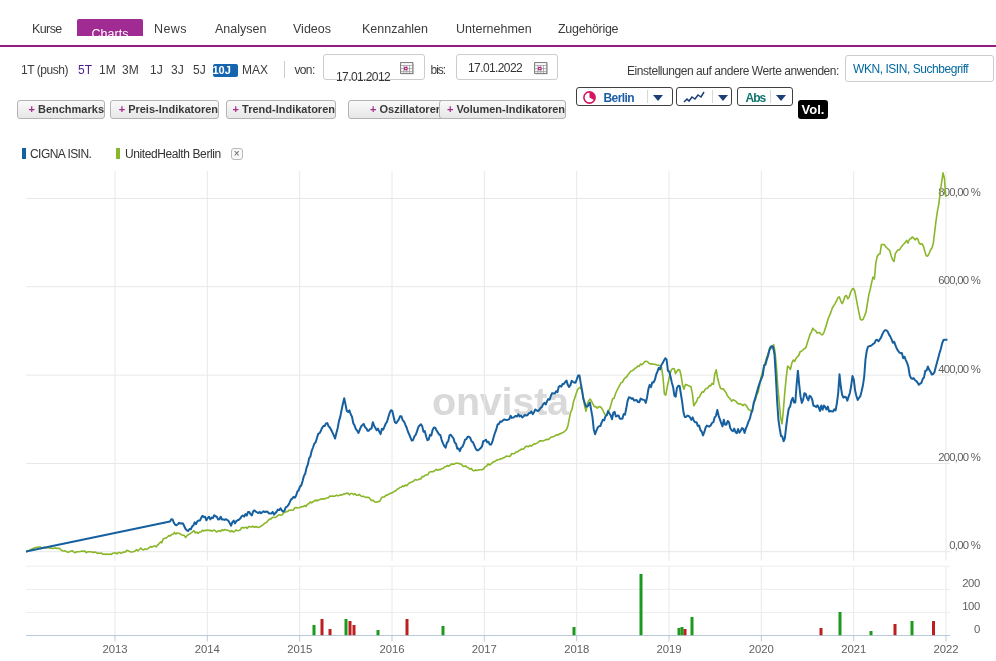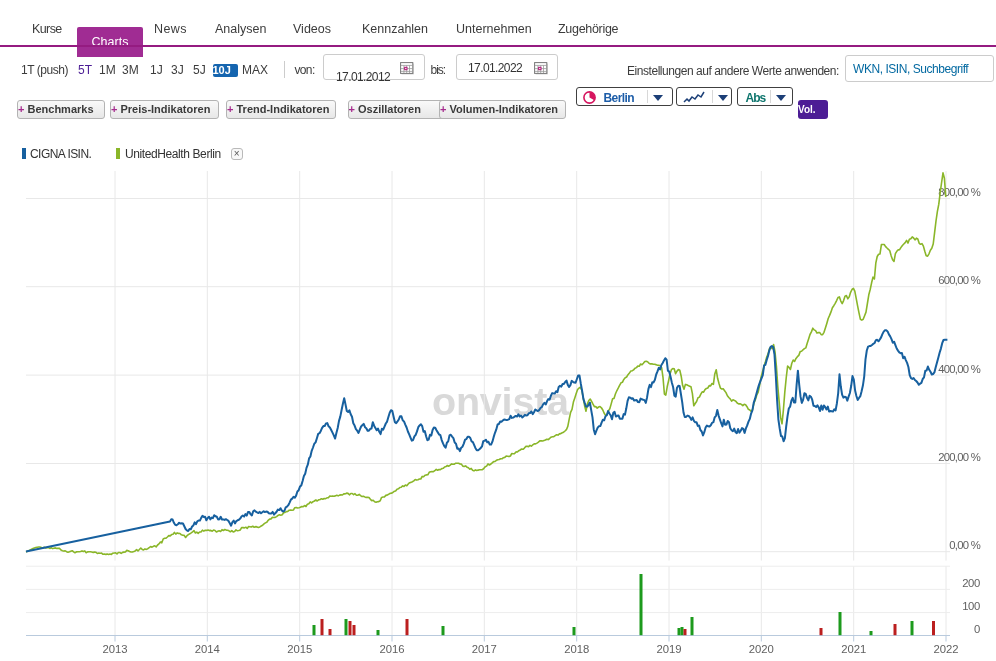--- a/index.html
+++ b/index.html
@@ -1,28 +1,28 @@
 <!DOCTYPE html>
 <html><head><meta charset="utf-8"><title>Charts</title>
 <style>
 *{margin:0;padding:0;box-sizing:border-box}
 body{width:996px;height:661px;background:#fff;font-family:"Liberation Sans",sans-serif;position:relative;overflow:hidden}
 .abs{position:absolute}
 .tab{position:absolute;top:13px;height:32px;line-height:32px;font-size:12.5px;color:#3c3c3c;white-space:nowrap}
 .chip{position:absolute;background:#1565af;color:#fff;font-weight:bold;font-size:11px;border-radius:2px;text-align:left}
-.btn3{position:absolute;top:99.5px;height:19px;border:1px solid #b3b3b3;border-radius:3px;background:linear-gradient(#f9f9f9,#e7e7e7);font-size:11px;font-weight:bold;color:#3a3a3a;text-align:left;line-height:17.5px;white-space:nowrap}
+.btn3{position:absolute;top:99.5px;height:19px;border:1px solid #b3b3b3;border-radius:3px;background:linear-gradient(#f9f9f9,#e7e7e7);font-size:11px;font-weight:bold;color:#3a3a3a;text-align:right;line-height:17.5px;white-space:nowrap}
 .plus{color:#a62c8e;font-weight:bold}
 .ctl{position:absolute;top:87px;height:19px;border:1px solid #404040;border-radius:3px;background:#fff}
 .tri{position:absolute;width:0;height:0;border-left:5px solid transparent;border-right:5px solid transparent;border-top:6px solid #1c3f77}
 .vdiv{position:absolute;top:2px;bottom:2px;width:1px;background:#d8d8d8}
 </style></head>
 <body>
 
 <div class="tab" style="left:32px;letter-spacing:-0.6px">Kurse</div>
-<div class="abs" style="left:77px;top:27px;width:66px;height:30px;background:#a02c93;border-radius:2px 2px 0 0;color:#fff;font-size:12.5px;text-align:center;line-height:31.5px">Charts</div>
+<div class="abs" style="left:77px;top:19px;width:66px;height:17px;background:#a02c93;border-radius:2px 2px 0 0;color:#fff;font-size:12.5px;text-align:center;line-height:31.5px">Charts</div>
 <div class="tab" style="left:154px;letter-spacing:0.4px">News</div>
 <div class="tab" style="left:215px">Analysen</div>
 <div class="tab" style="left:293px">Videos</div>
 <div class="tab" style="left:362px">Kennzahlen</div>
 <div class="tab" style="left:456px">Unternehmen</div>
 <div class="tab" style="left:558px;letter-spacing:-0.3px">Zugehörige</div>
 <div class="abs" style="left:0;top:44.5px;width:996px;height:2px;background:#951b81"></div>
 
 <div class="abs" style="top:63px;height:14px;line-height:14px;font-size:12px;letter-spacing:-0.45px;color:#3c3c3c;left:21px">1T (push)</div>
 <div class="abs" style="top:63px;height:14px;line-height:14px;font-size:12px;color:#4c1d95;left:78px">5T</div>
@@ -88,21 +88,21 @@
       <polyline points="1,11 4,8 6,10 9,6 12,8 15,4 18,6 21,1" fill="none" stroke="#1c3f77" stroke-width="1.5"></polyline>
     </svg>
  <div class="vdiv" style="left:35px"></div>
  <div class="tri" style="left:41px;top:7px"></div>
 </div>
 <div class="ctl" style="left:737px;width:56px">
  <span style="position:absolute;left:7.5px;top:3px;font-size:12px;letter-spacing:-1px;font-weight:bold;color:#0f766e">Abs</span>
  <div class="vdiv" style="left:31.5px"></div>
  <div class="tri" style="left:37.5px;top:7px"></div>
 </div>
-<div class="abs" style="left:798px;top:100px;width:30px;height:19px;background:#4c1d95;border-radius:3px;color:#fff;font-weight:bold;font-size:10px;text-align:left;line-height:19px">Vol.</div>
+<div class="abs" style="left:798px;top:100px;width:30px;height:19px;background:#000000;border-radius:3px;color:#fff;font-weight:bold;font-size:13px;text-align:center;line-height:19px">Vol.</div>
 
 <div class="abs" style="left:22px;top:148px;width:4px;height:11px;background:#17609f"></div>
 <div class="abs" style="left:30px;top:146.5px;font-size:12px;letter-spacing:-0.55px;color:#333">CIGNA ISIN.</div>
 <div class="abs" style="left:115.5px;top:148px;width:4px;height:11px;background:#8ab629"></div>
 <div class="abs" style="left:125px;top:146.5px;font-size:12px;letter-spacing:-0.4px;color:#333">UnitedHealth Berlin</div>
 <div class="abs" style="left:230.5px;top:147.5px;width:12.5px;height:12px;border:1px solid #b9b9b9;border-radius:3px;background:#f8f8f8;color:#555;font-size:10px;text-align:center;line-height:10.5px">×</div>
 
 <svg width="996" height="661" viewBox="0 0 996 661" style="position:absolute;left:0;top:0;font-family:'Liberation Sans',sans-serif">
 <text x="432" y="414.5" font-size="39.5" font-weight="bold" letter-spacing="-0.2" fill="#d9d9d9">onvista</text>
 <line x1="115" y1="171" x2="115" y2="560.6" stroke="#e8e8e8" stroke-width="1"></line>

